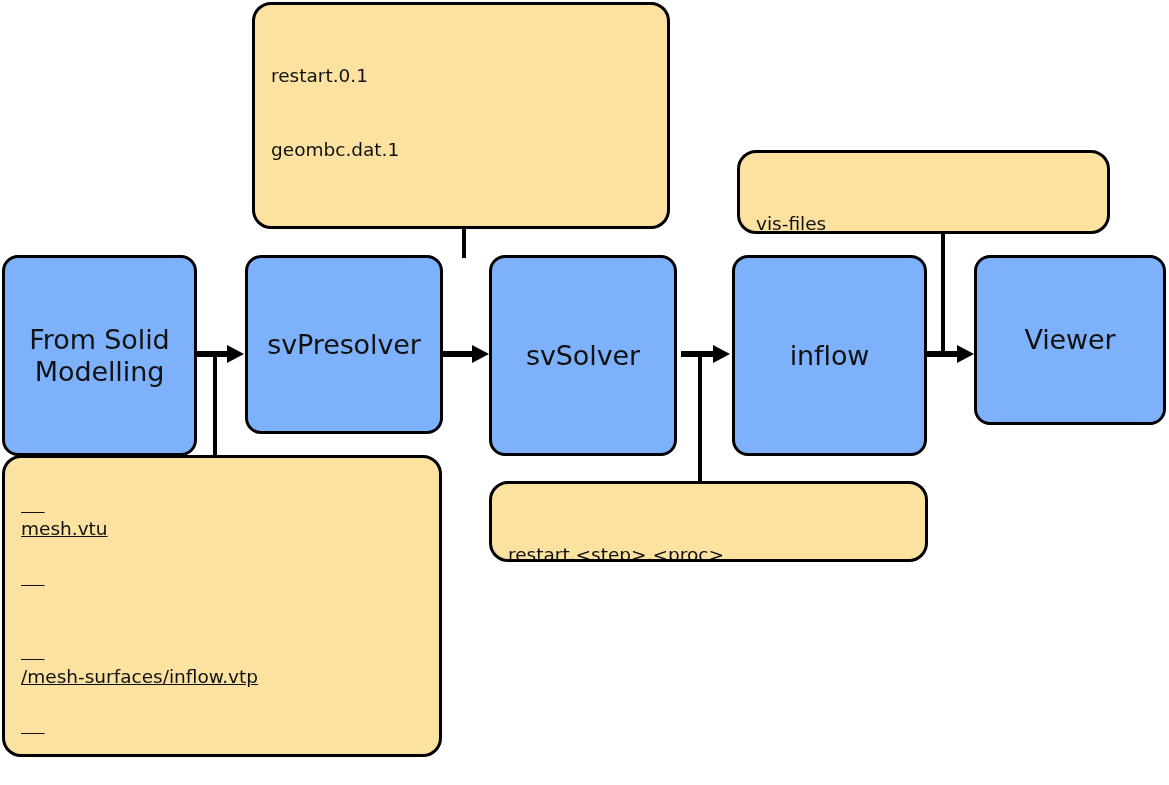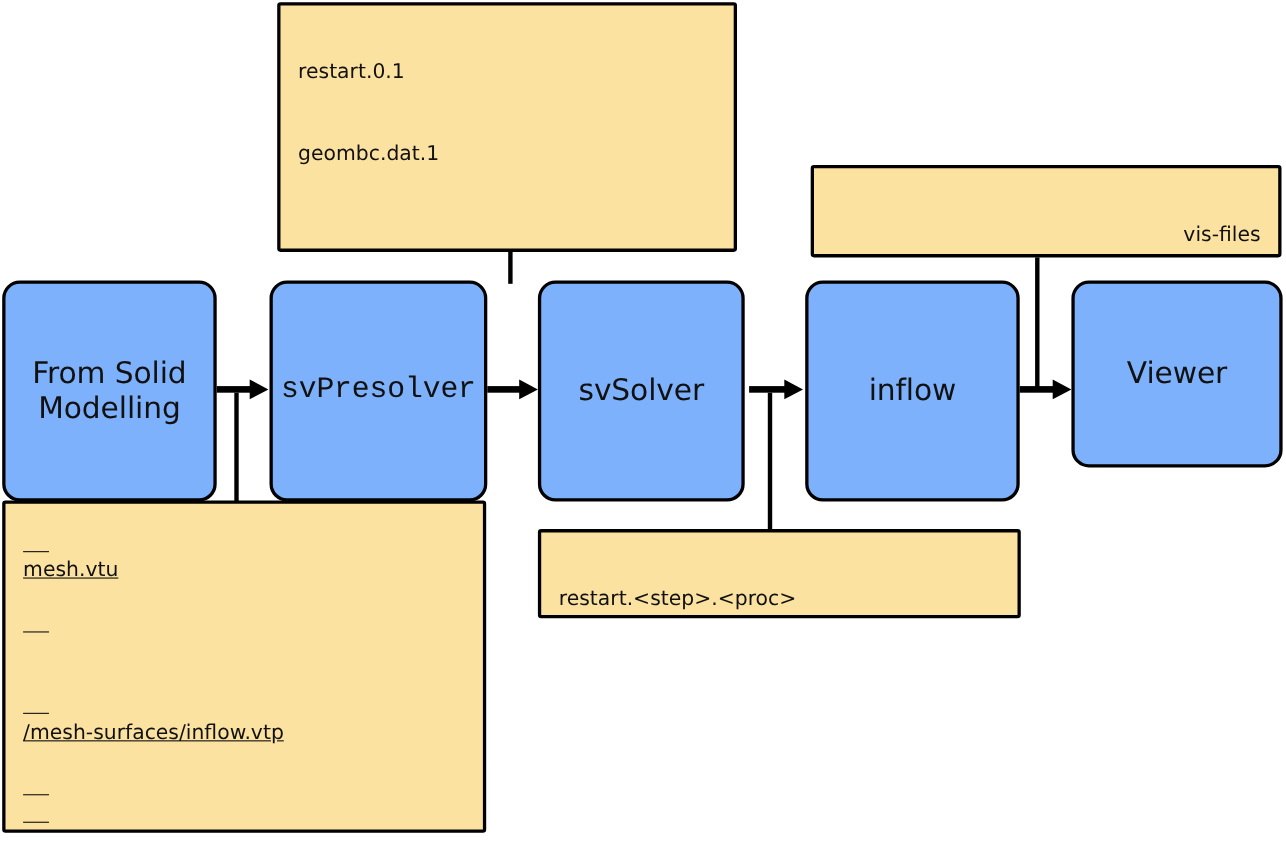--- a/index.html
+++ b/index.html
@@ -33,24 +33,24 @@
     display: flex;
     align-items: center;
     justify-content: center;
     text-align: center;
     font-size: 27px;
     line-height: 1.18;
     letter-spacing: -0.1px;
   }
   .node.note {
     background: #fce2a0;
-    border-radius: 3px;
+    border-radius: 19px;
     font-size: 18.5px;
     line-height: 1.33;
-    padding: 0 16px;
+    padding: 10px 16px;
     white-space: pre;
     overflow: hidden;
   }
   .node.note .line {
     display: block;
     height: 24.6px;
   }
   .node.note .line.blank {
     height: 24.6px;
   }
@@ -78,37 +78,37 @@
     <span class="line">restart.0.1</span>
     <span class="line">geombc.dat.1</span>
     <span class="line blank"></span>
     
     
     
     
     
   </div>
 
-  <div class="node note" style="left:737px; top:150px; width:428px; height:84px;text-align:right;">
+  <div class="node note" style="left:737px; top:150px; width:373px; height:84px;">
     <span class="line">vis-files</span>
     
   </div>
 
   <div class="vline" style="left:462px; top:227px; width:4px; height:31px;"></div>
 
   <div class="vline" style="left:941px; top:234px; width:4px; height:122px;"></div>
 
   <div class="node process" style="left:2px; top:255px; width:195px; height:201px;border-radius:16px;">
     <div>
       <div>From Solid</div>
       <div>Modelling</div>
     </div>
   </div>
 
-  <div class="node process" style="left:245px; top:255px; width:198px; height:201px;font-family:Liberation Mono, monospace;">
+  <div class="node process" style="left:245px; top:255px; width:198px; height:179px;">
     <div>
       <div>svPresolver</div>
     </div>
   </div>
 
   <div class="node process" style="left:489px; top:255px; width:188px; height:201px;">
     <div>
       <div>svSolver</div>
     </div>
   </div>

